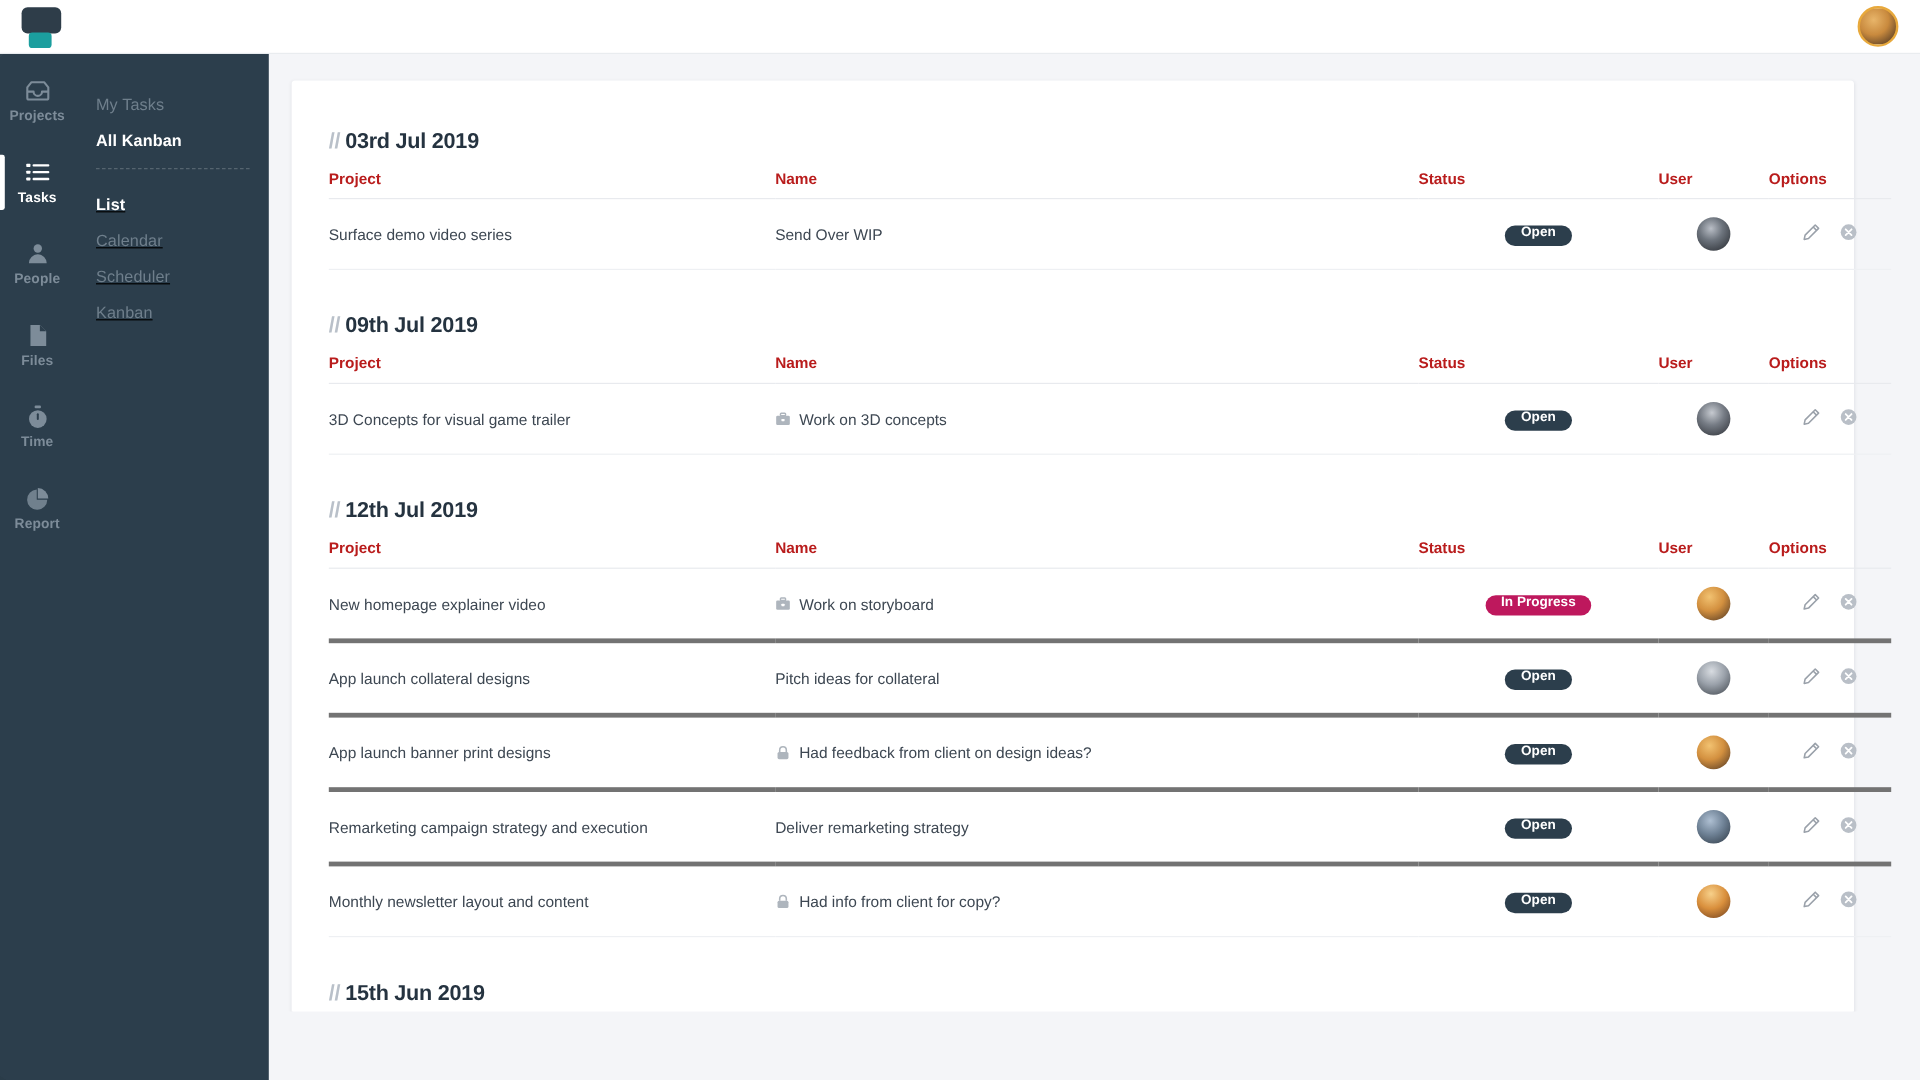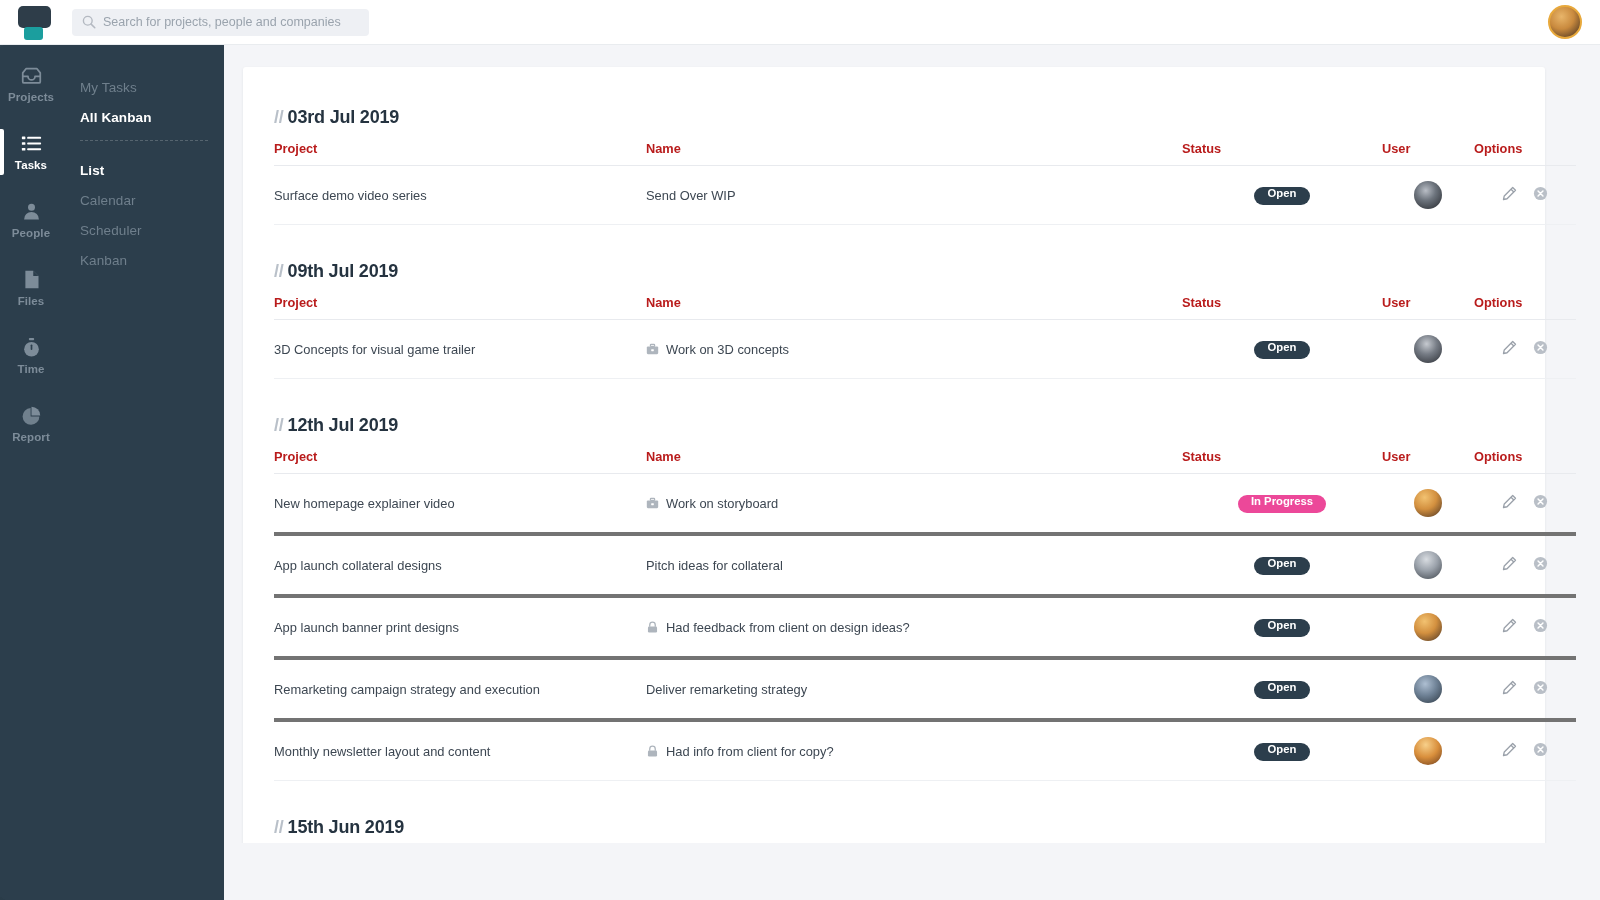--- a/index.html
+++ b/index.html
@@ -70,21 +70,21 @@
   .subnav { position: absolute; left: 62px; top: 0; width: 162px; padding: 35px 0 0 18px; }
   .subnav-item {
     font-size: 13.5px; color: #6f7f8c; margin-bottom: 15px; cursor: pointer;
     letter-spacing: .1px;
   }
   .subnav-item.active { color: #ffffff; font-weight: bold; }
   .subnav-divider {
     width: 128px; height: 0; margin: 6px 0 22px 0;
     border-top: 1px dashed #55646f;
   }
-  .subnav-list { position: relative; }
+  .subnav-list { position: relative; text-decoration: underline; }
 
   
   .main {
     position: absolute; left: 224px; top: 45px; width: 1376px; height: 855px;
     background: #f4f5f8;
   }
   .page-header {
     position: relative; width: 100%; height: 57px;
     background: #ffffff; border-bottom: 1px solid #eceef2;
     display: flex; align-items: center;
@@ -162,27 +162,20 @@
 </style>
 </head>
 <body>
 
 <div class="app">
 
   <div class="topbar">
     <div class="logo-wrap">
       <div class="logo-main"></div>
       <div class="logo-accent"></div>
-    </div>
-    <div class="search-box">
-      <svg class="search-icon" viewBox="0 0 16 16">
-        <circle cx="6.6" cy="6.6" r="5" fill="none" stroke="#7b8490" stroke-width="1.6"></circle>
-        <line x1="10.4" y1="10.4" x2="14.6" y2="14.6" stroke="#7b8490" stroke-width="1.8" stroke-linecap="round"></line>
-      </svg>
-      <input class="search-input" type="text" placeholder="Search for projects, people and companies" style="">
     </div>
     <div class="topbar-avatar"></div>
   </div>
 
   <div class="sidebar">
     <div class="icon-rail">
 
       <div class="rail-item">
         <svg class="rail-icon" viewBox="0 0 24 24">
           <path d="M2 9 L6 4 H18 L22 9 V19 A1.5 1.5 0 0 1 20.5 20.5 H3.5 A1.5 1.5 0 0 1 2 19 Z M2 13 H8 a4 4 0 0 0 8 0 h6" fill="none" stroke="currentColor" stroke-width="2" stroke-linejoin="round"></path>
@@ -356,21 +349,21 @@
                     <td class="cell-name">
                       <div class="name-inner">
                         <svg class="mini-icon" viewBox="0 0 16 16">
                           <rect x="5.4" y="1.6" width="5.2" height="2.6" rx=".8" fill="none" stroke="#aeb5bd" stroke-width="1.5"></rect>
                           <rect x="1" y="4.2" width="14" height="9.6" rx="1.4" fill="#aeb5bd"></rect>
                           <rect x="6.4" y="7.6" width="3.2" height="2.4" rx=".5" fill="#ffffff"></rect>
                         </svg>
                         <span>Work on storyboard</span>
                       </div>
                     </td>
-                    <td class="cell-status"><span class="pill" style="background:#ec4899">In Progress</span></td>
+                    <td class="cell-status"><span class="pill" style="background:#be185d">In Progress</span></td>
                     <td class="cell-user"><span class="avatar" style="background:radial-gradient(circle at 38% 30%, #f2c271 0%, #d3903f 45%, #4a3322 100%)"></span></td>
                     <td class="cell-options"><span class="opt-icons">
                         <svg class="opt-btn" viewBox="0 0 16 16">
                           <path d="M11.4 1.6 L14.4 4.6 L5.4 13.6 L1.6 14.4 L2.4 10.6 Z" fill="none" stroke="#9aa1aa" stroke-width="1.4" stroke-linejoin="round"></path>
                           <line x1="9.6" y1="3.4" x2="12.6" y2="6.4" stroke="#9aa1aa" stroke-width="1.4"></line>
                         </svg>
                         <svg class="opt-btn" viewBox="0 0 16 16">
                           <circle cx="8" cy="8" r="7" fill="#b9bfc7"></circle>
                           <path d="M5.4 5.4 L10.6 10.6 M10.6 5.4 L5.4 10.6" stroke="#ffffff" stroke-width="1.6" stroke-linecap="round"></path>
                         </svg>

